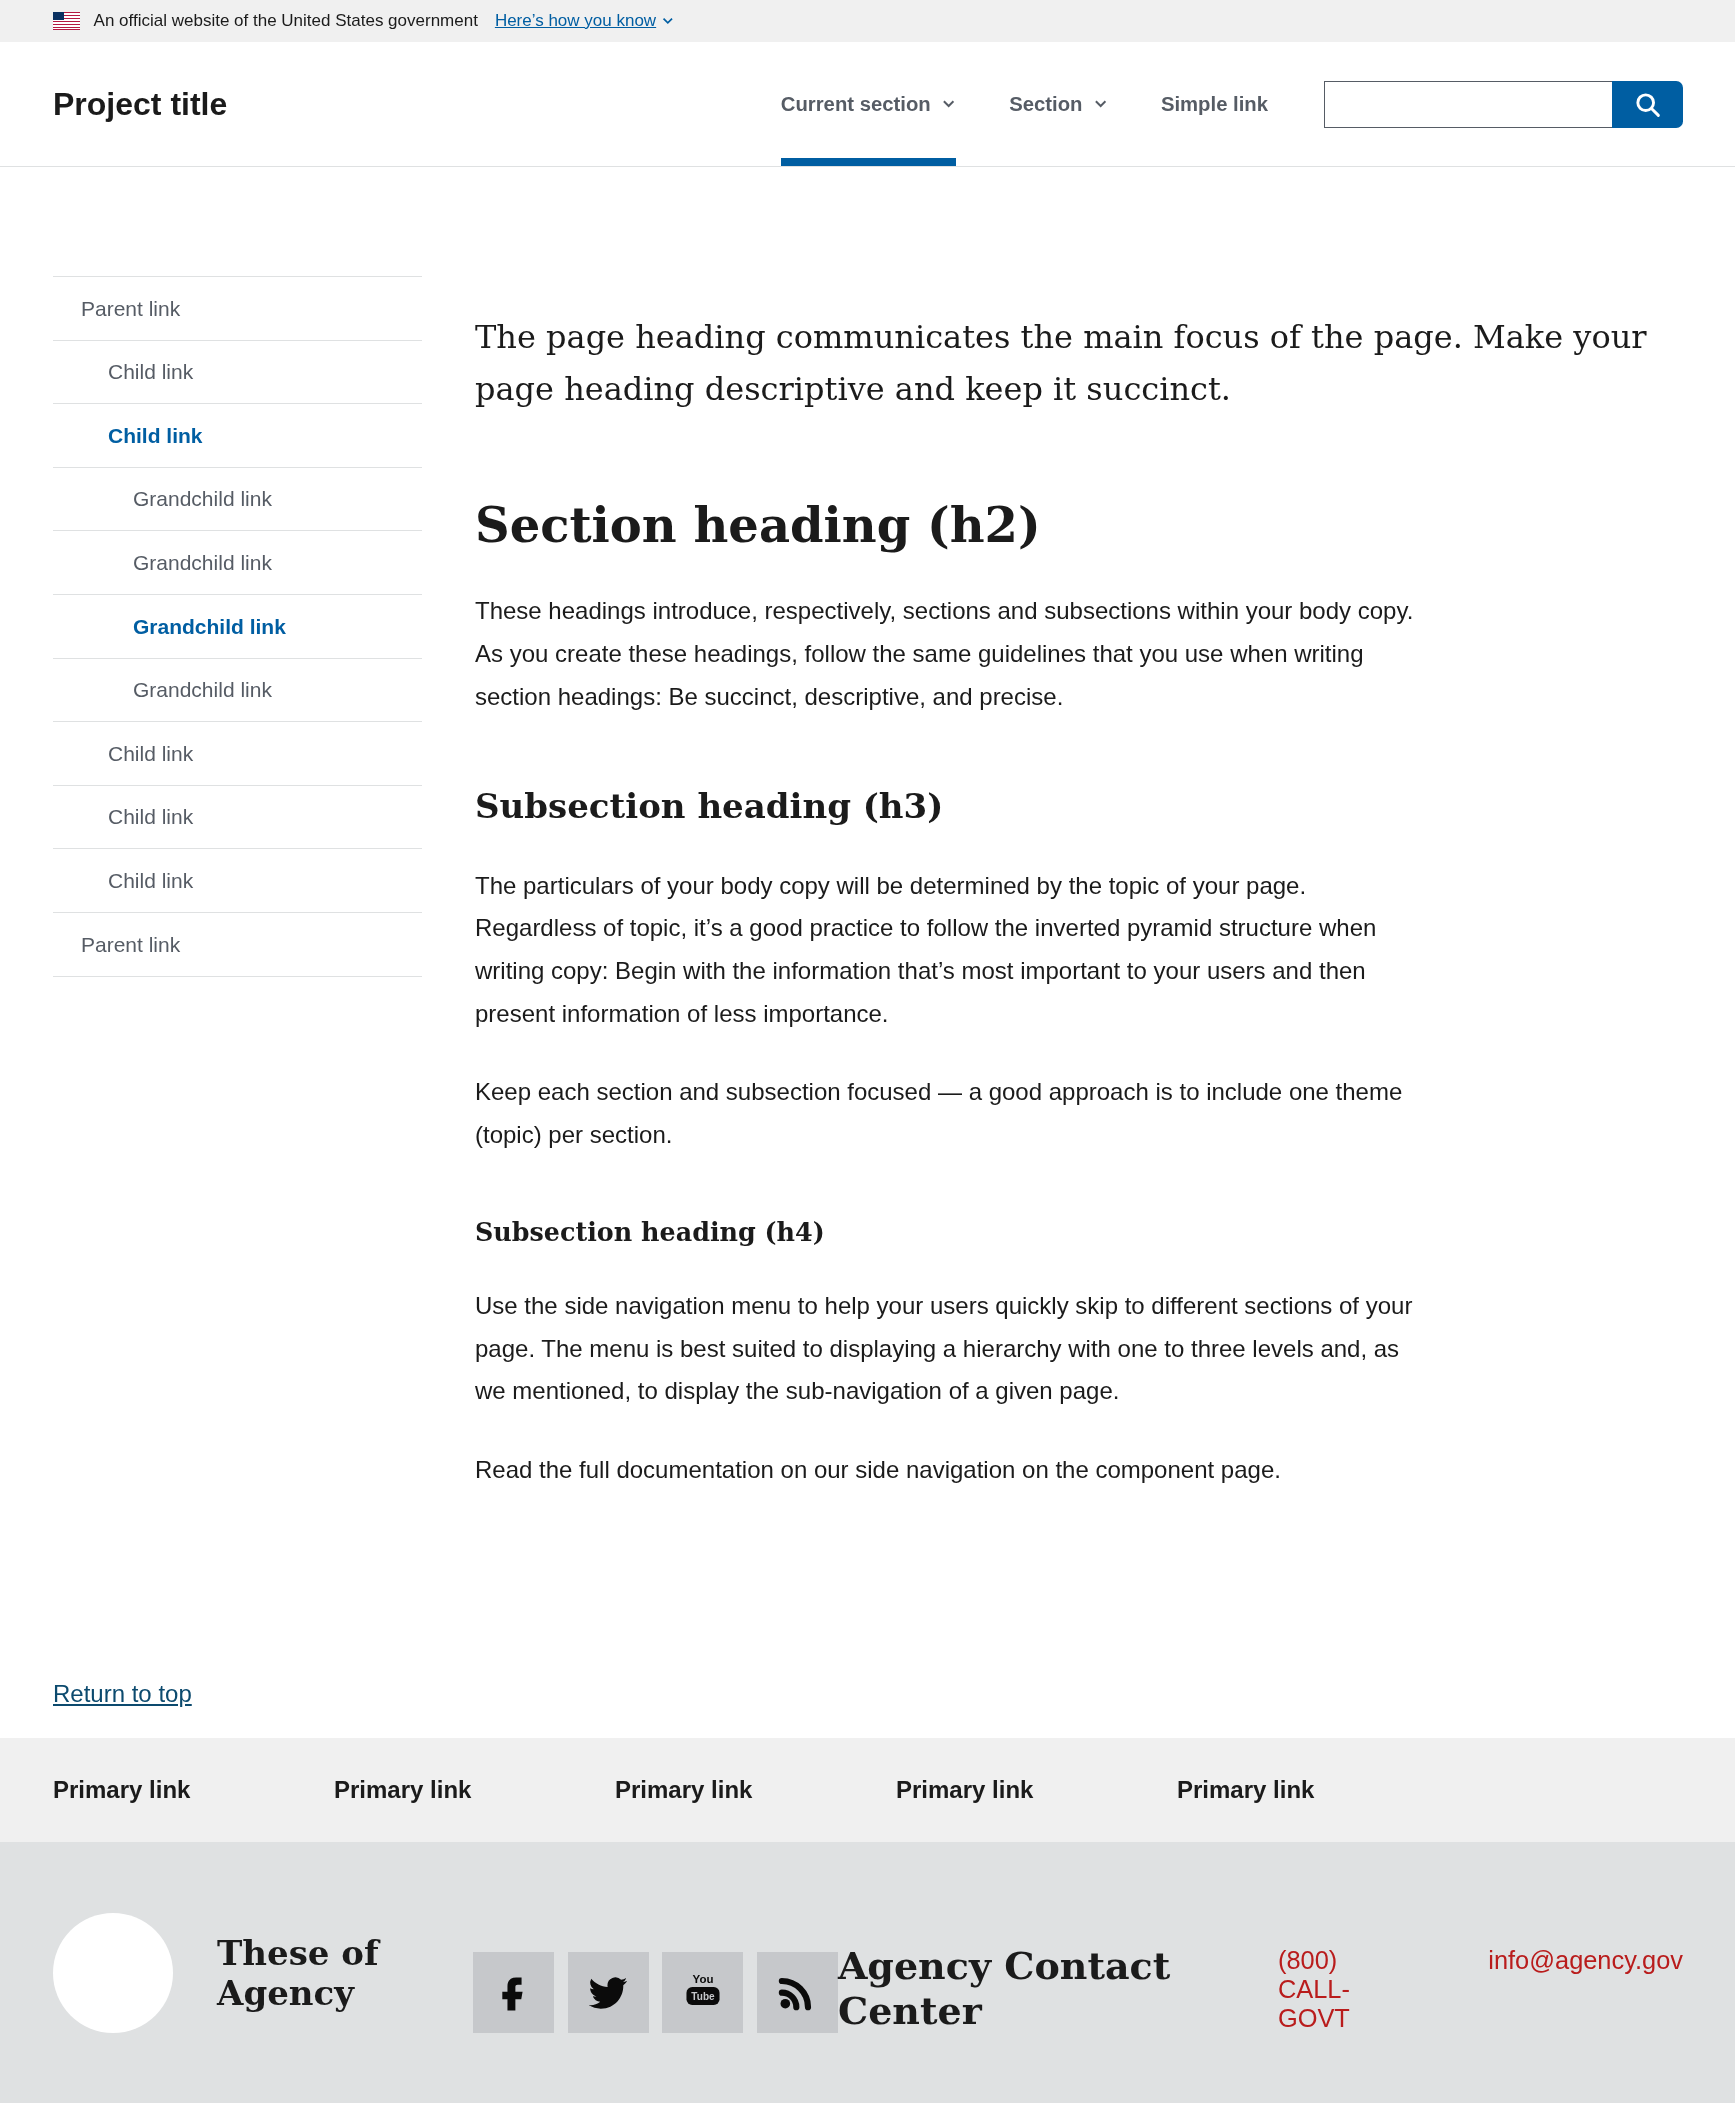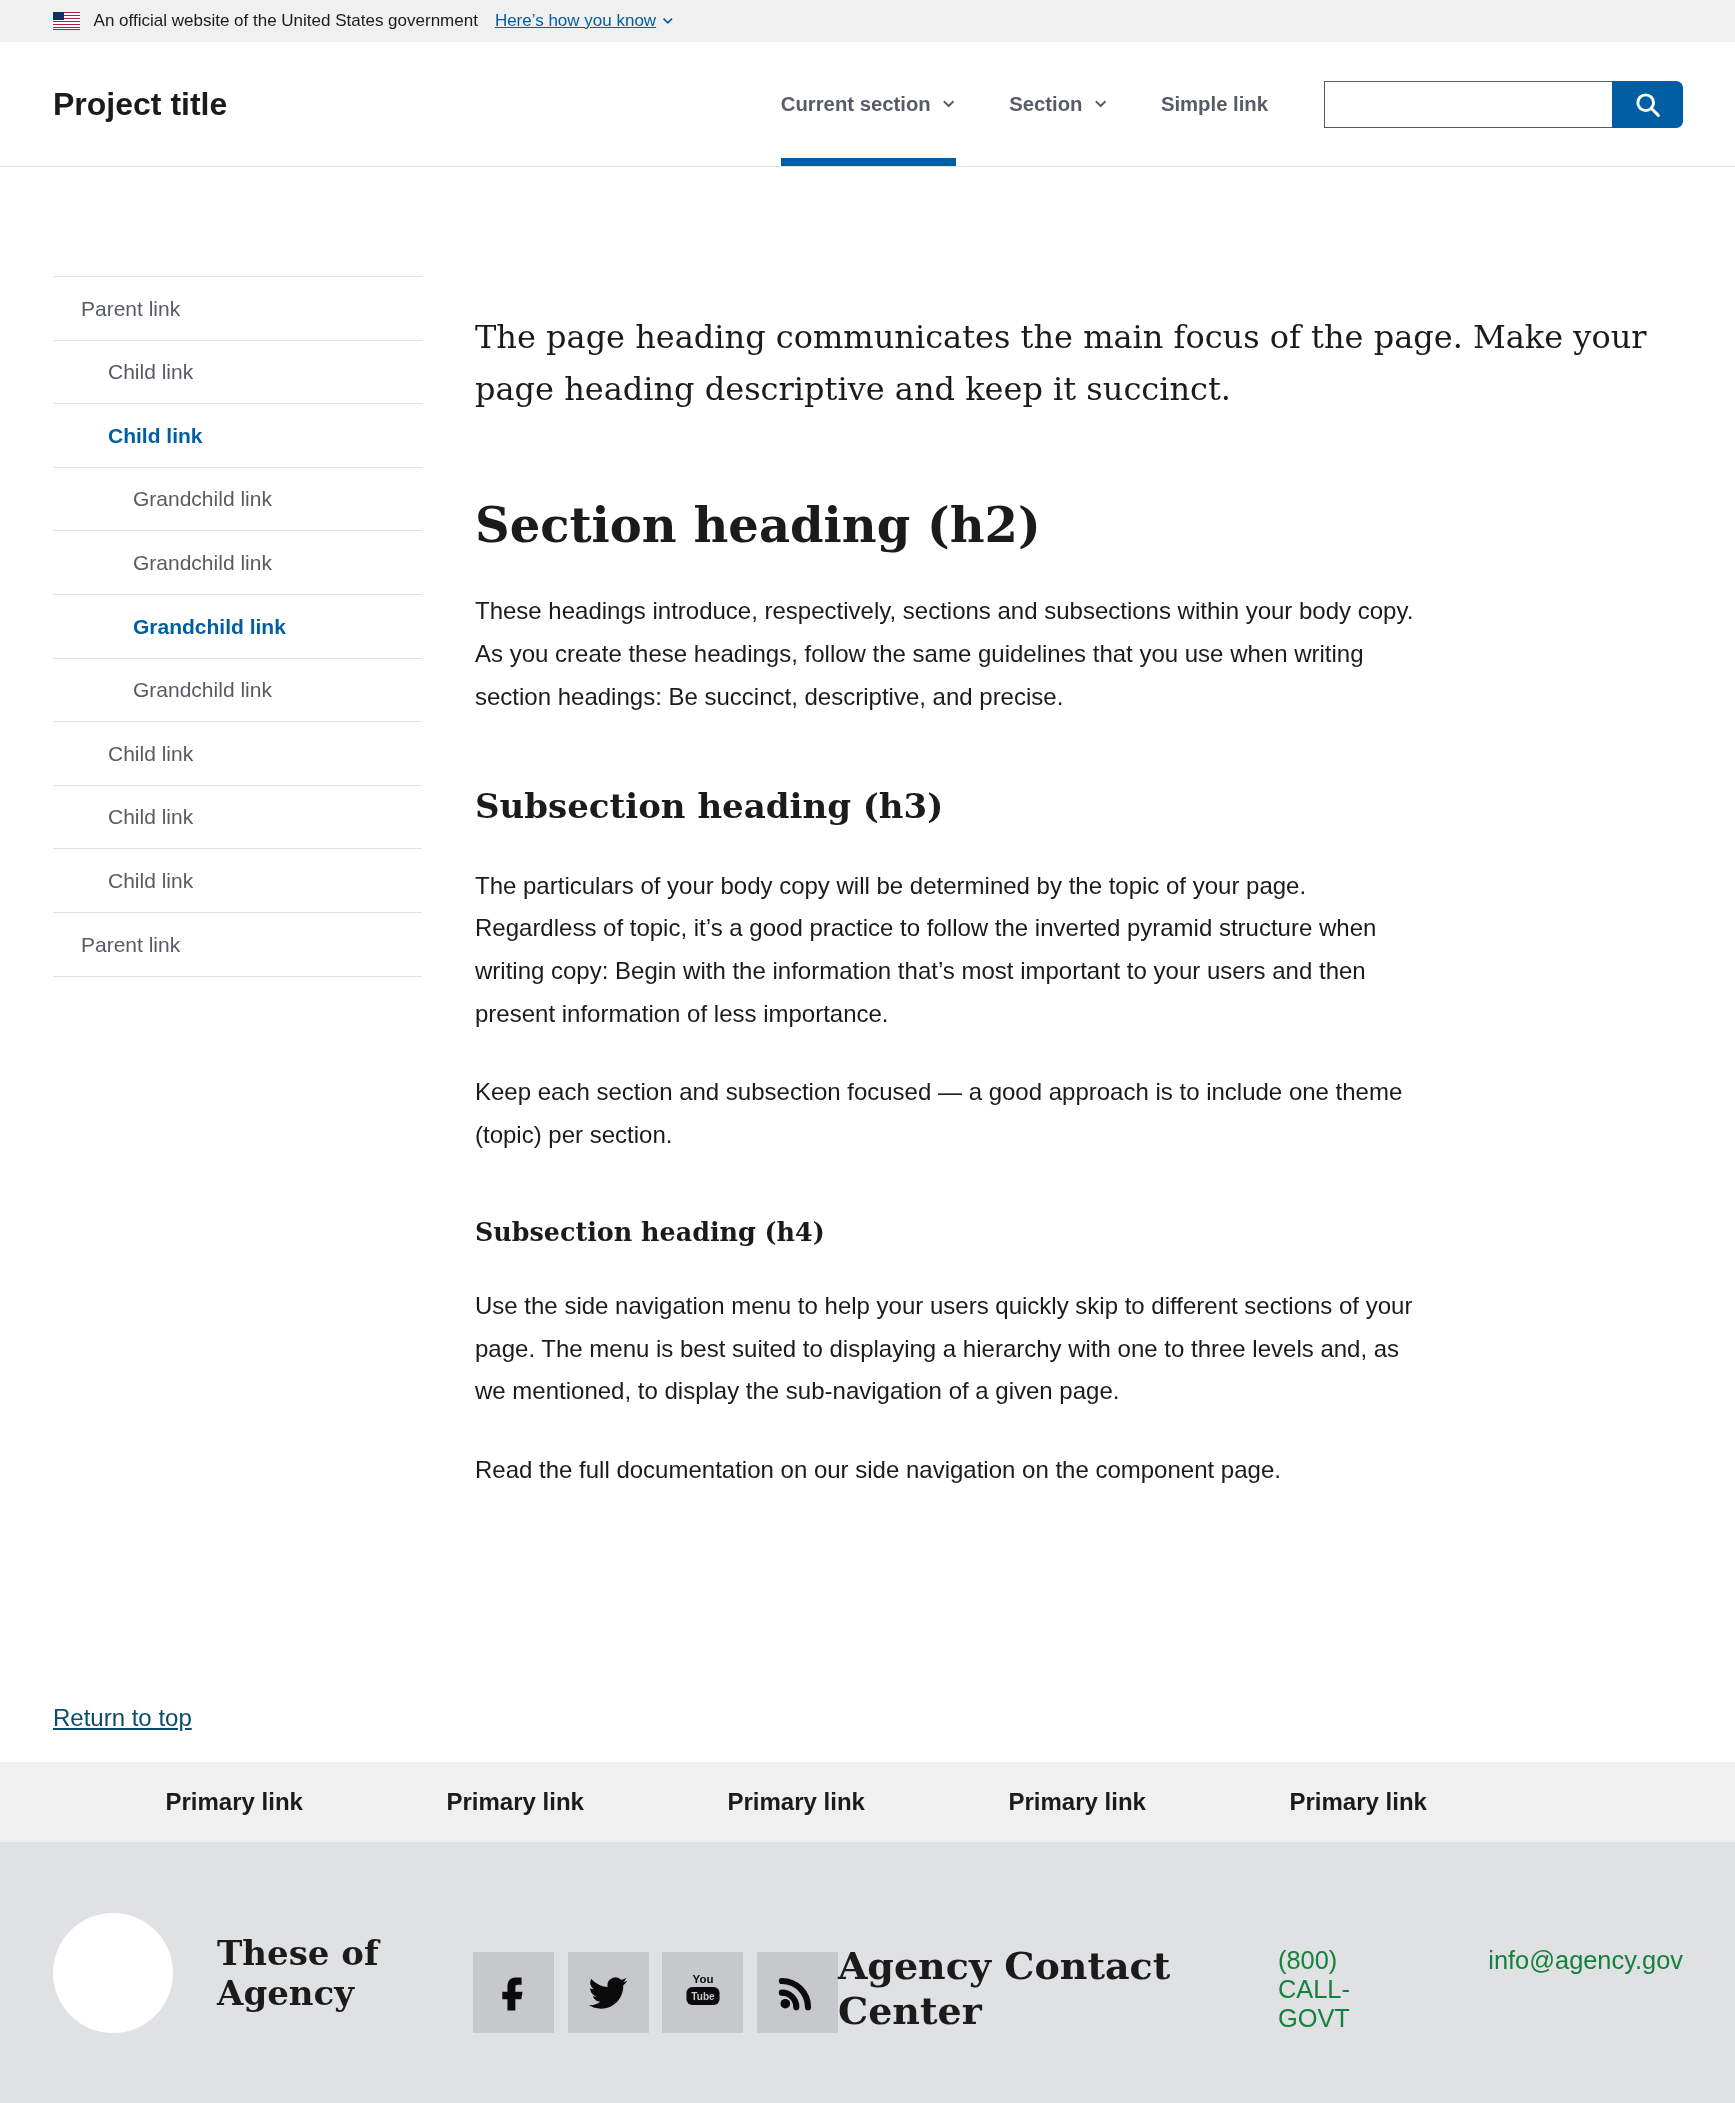--- a/index.html
+++ b/index.html
@@ -79,41 +79,41 @@
   .h4{ font-size:25.4px; line-height:1.3; font-weight:bold; margin:59px 0 0; }
   .bodycopy{ font-size:24px; line-height:1.78; max-width:956px; margin:36px 0 0; }
 
   .return-top{
     margin:auto 0 30.5px 53px; align-self:flex-start;
     font-size:24px; color:#0c4a6e; text-decoration:underline; cursor:pointer;
   }
 
   
   .footer-nav{
-    height:80px; flex:none; background:#f0f0f0;
-    display:flex; align-items:center; padding:0 53px;justify-content:center;
+    height:104px; flex:none; background:#f0f0f0;
+    display:flex; align-items:center; padding:0 53px;
   }
   .fn-link{ width:281px; flex:none; font-size:24px; font-weight:bold; color:#1b1b1b; cursor:pointer; }
 
   .footer-main{
     height:262px; flex:none; background:#dfe1e2;
     display:flex; align-items:center; padding:0 53px;
   }
   .agency{ display:flex; align-items:center; gap:44px; }
   .logo-circle{ width:120px; height:120px; border-radius:50%; background:#fff; flex:none; }
   .agency-name{ font-size:34px; font-weight:bold; }
   .footer-right{ margin-left:auto; display:flex; flex-direction:row; align-items:flex-end; }
   .social-row{ display:flex; gap:13.6px; }
   .social-sq{
     width:81px; height:81px; background:#c6c8cb;
     display:flex; align-items:center; justify-content:center; cursor:pointer;
   }
   .contact-heading{ font-size:38px; font-weight:bold; margin-top:29px; }
   .contact-row{ display:flex; gap:53px; margin-top:15.3px; font-size:25.4px; color:#1b1b1b; }
-  .contact-row a{ color:#15803d; text-decoration:none; cursor:pointer;margin-left:27px; }
+  .contact-row a{ color:#b91c1c; text-decoration:none; cursor:pointer;margin-left:27px; }
 </style>
 </head>
 <body>
 
 <div class="gov-banner">
   <span class="flag"></span>
   <span>An official website of the United States government</span>
   <a class="banner-link">
     <span>Here’s how you know</span>
     <svg class="chev" width="13.6" height="13.6" viewBox="0 0 16 16">

